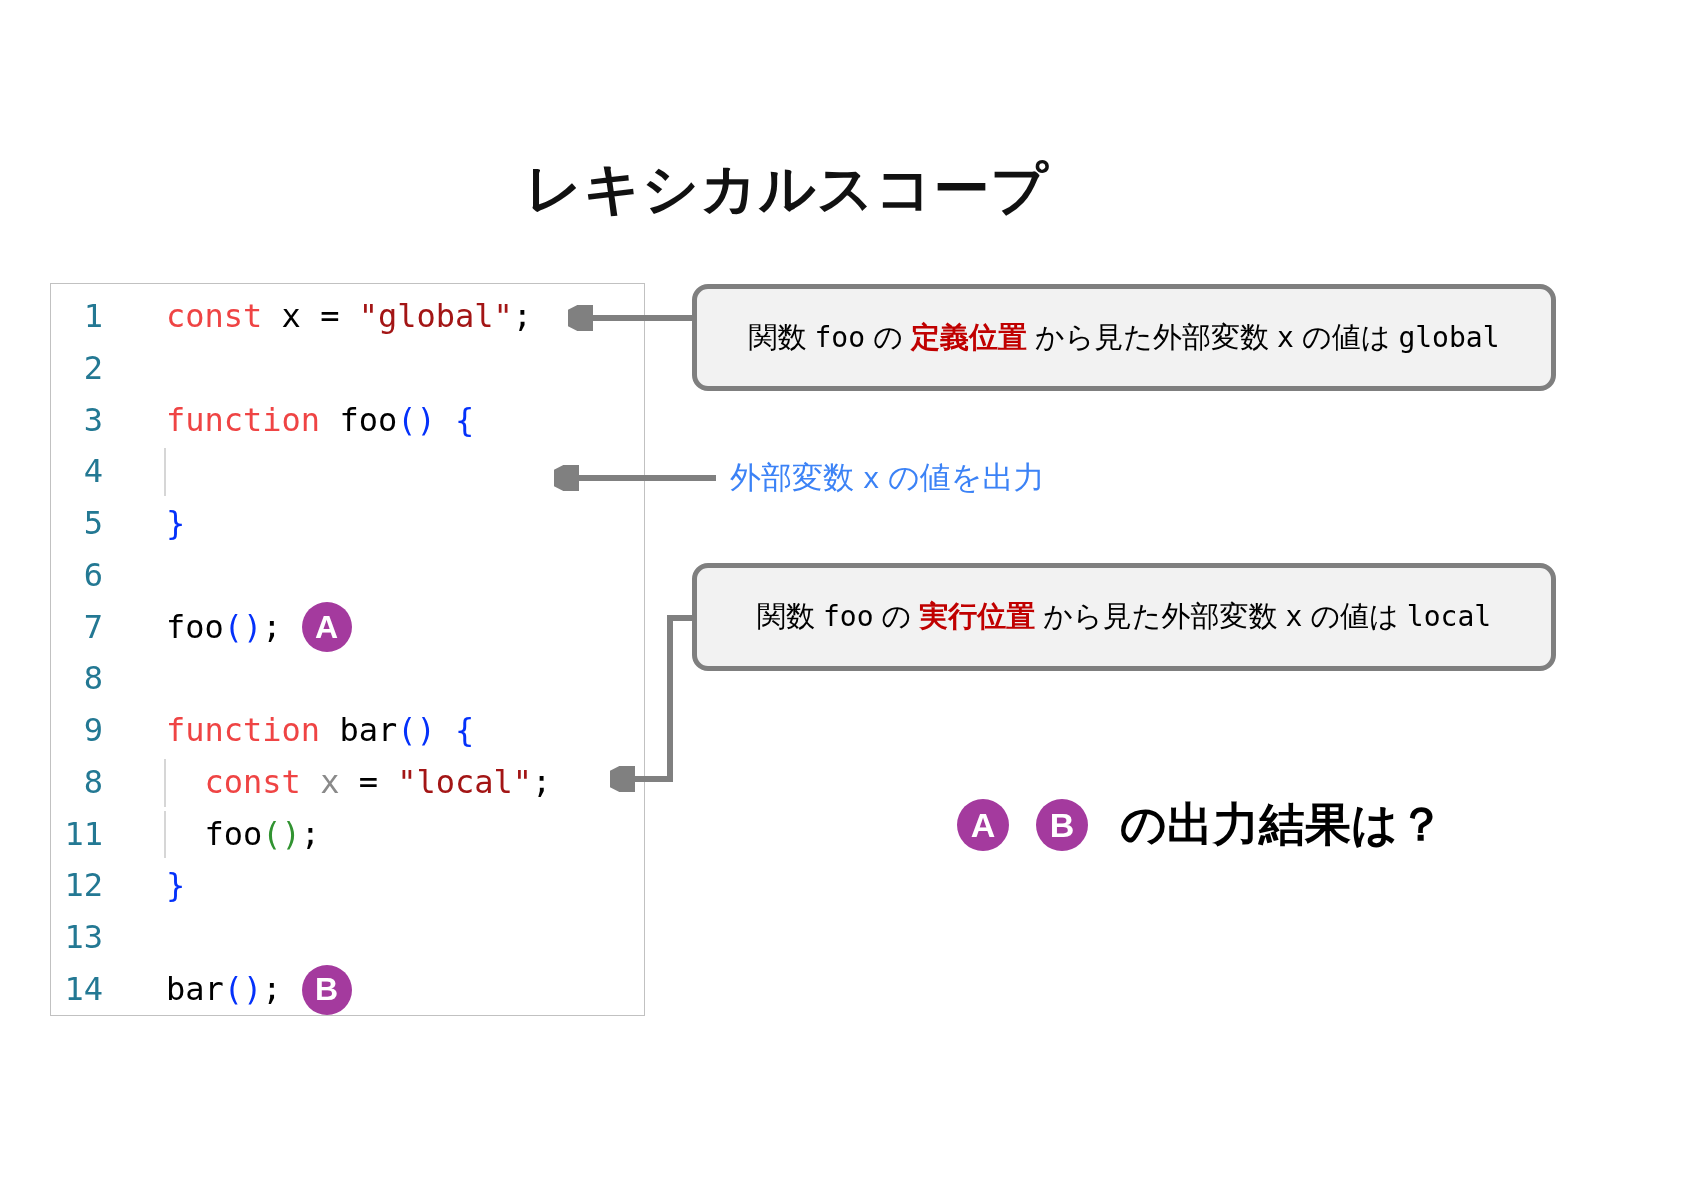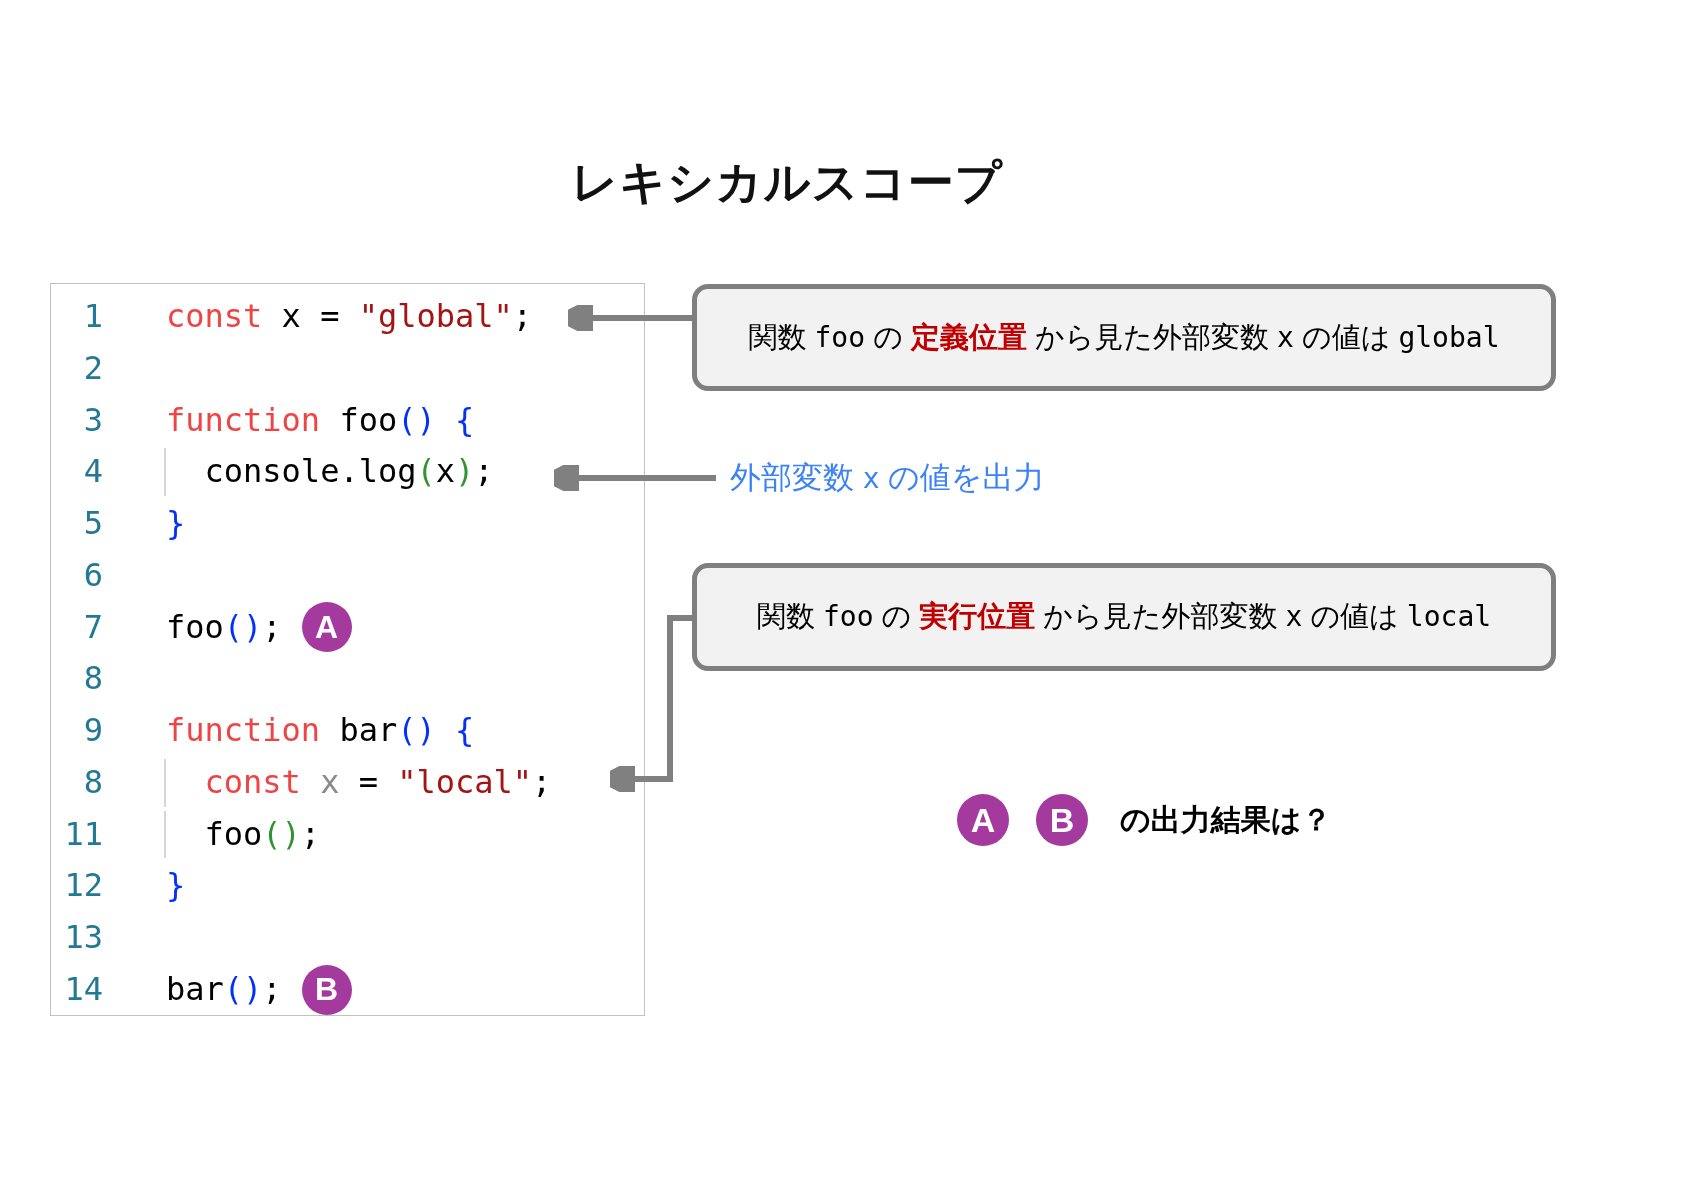--- a/index.html
+++ b/index.html
@@ -2,21 +2,21 @@
 <html><head>
 <meta charset="utf-8">
 <style>
   * { margin: 0; padding: 0; box-sizing: border-box; }
   html, body { width: 1684px; height: 1190px; background: #ffffff; font-family: "Liberation Sans", "DejaVu Sans", sans-serif; }
   .stage { position: relative; width: 1684px; height: 1190px; overflow: hidden; background: #fff; }
 
   
   .page-title {
     position: absolute; top: 152px; left: 787px; transform: translateX(-50%);
-    font-size: 46px; font-weight: 700; color: #111; white-space: nowrap; letter-spacing: 1px;
+    font-size: 56px; font-weight: 700; color: #111; white-space: nowrap; letter-spacing: 1px;
   }
 
   
   .code-panel {
     position: absolute; left: 50px; top: 283px; width: 595px; height: 733px;
     background: #ffffff; border: 1px solid #c1c1c1; padding-top: 7px;
   }
   .code-line {
     position: relative; display: flex; align-items: center; height: 51.75px;
     font-family: "DejaVu Sans Mono", "Liberation Mono", monospace; font-size: 32px; line-height: 51.75px;
@@ -62,21 +62,21 @@
   .question {
     position: absolute; left: 957px; top: 794px;
     display: flex; align-items: center;
   }
   .q-badge {
     display: inline-flex; align-items: center; justify-content: center;
     width: 52px; height: 52px; border-radius: 50%;
     background: #a43a9e; color: #fff; font-size: 34px; font-weight: 700;
   }
   .q-badge + .q-badge { margin-left: 27px; }
-  .q-text { margin-left: 32px; font-size: 30px; font-weight: 700; color: #000; white-space: nowrap; }
+  .q-text { margin-left: 32px; font-size: 46px; font-weight: 700; color: #000; white-space: nowrap; }
 </style>
 </head>
 <body>
 
 <div class="stage">
 
   <h1 class="page-title">レキシカルスコープ</h1>
 
   <div class="code-panel">
     <div>
@@ -87,21 +87,20 @@
         <div class="code-line">
           <span class="gutter">2</span>
           <span class="code-text"></span>
         </div>
         <div class="code-line">
           <span class="gutter">3</span>
           <span class="code-text"><span class="tk-kw">function</span><span class="tk-pl"> foo</span><span class="tk-b0">()</span><span class="tk-pl"> </span><span class="tk-b0">{</span></span>
         </div>
         <div class="code-line guide">
           <span class="gutter">4</span>
-          <span class="code-text"><span class="tk-pl">  console.log</span><span class="tk-b1">(</span><span class="tk-pl">x</span><span class="tk-b1">)</span><span class="tk-pl">;</span></span>
         </div>
         <div class="code-line">
           <span class="gutter">5</span>
           <span class="code-text"><span class="tk-b0">}</span></span>
         </div>
         <div class="code-line">
           <span class="gutter">6</span>
           <span class="code-text"></span>
         </div>
         <div class="code-line">

